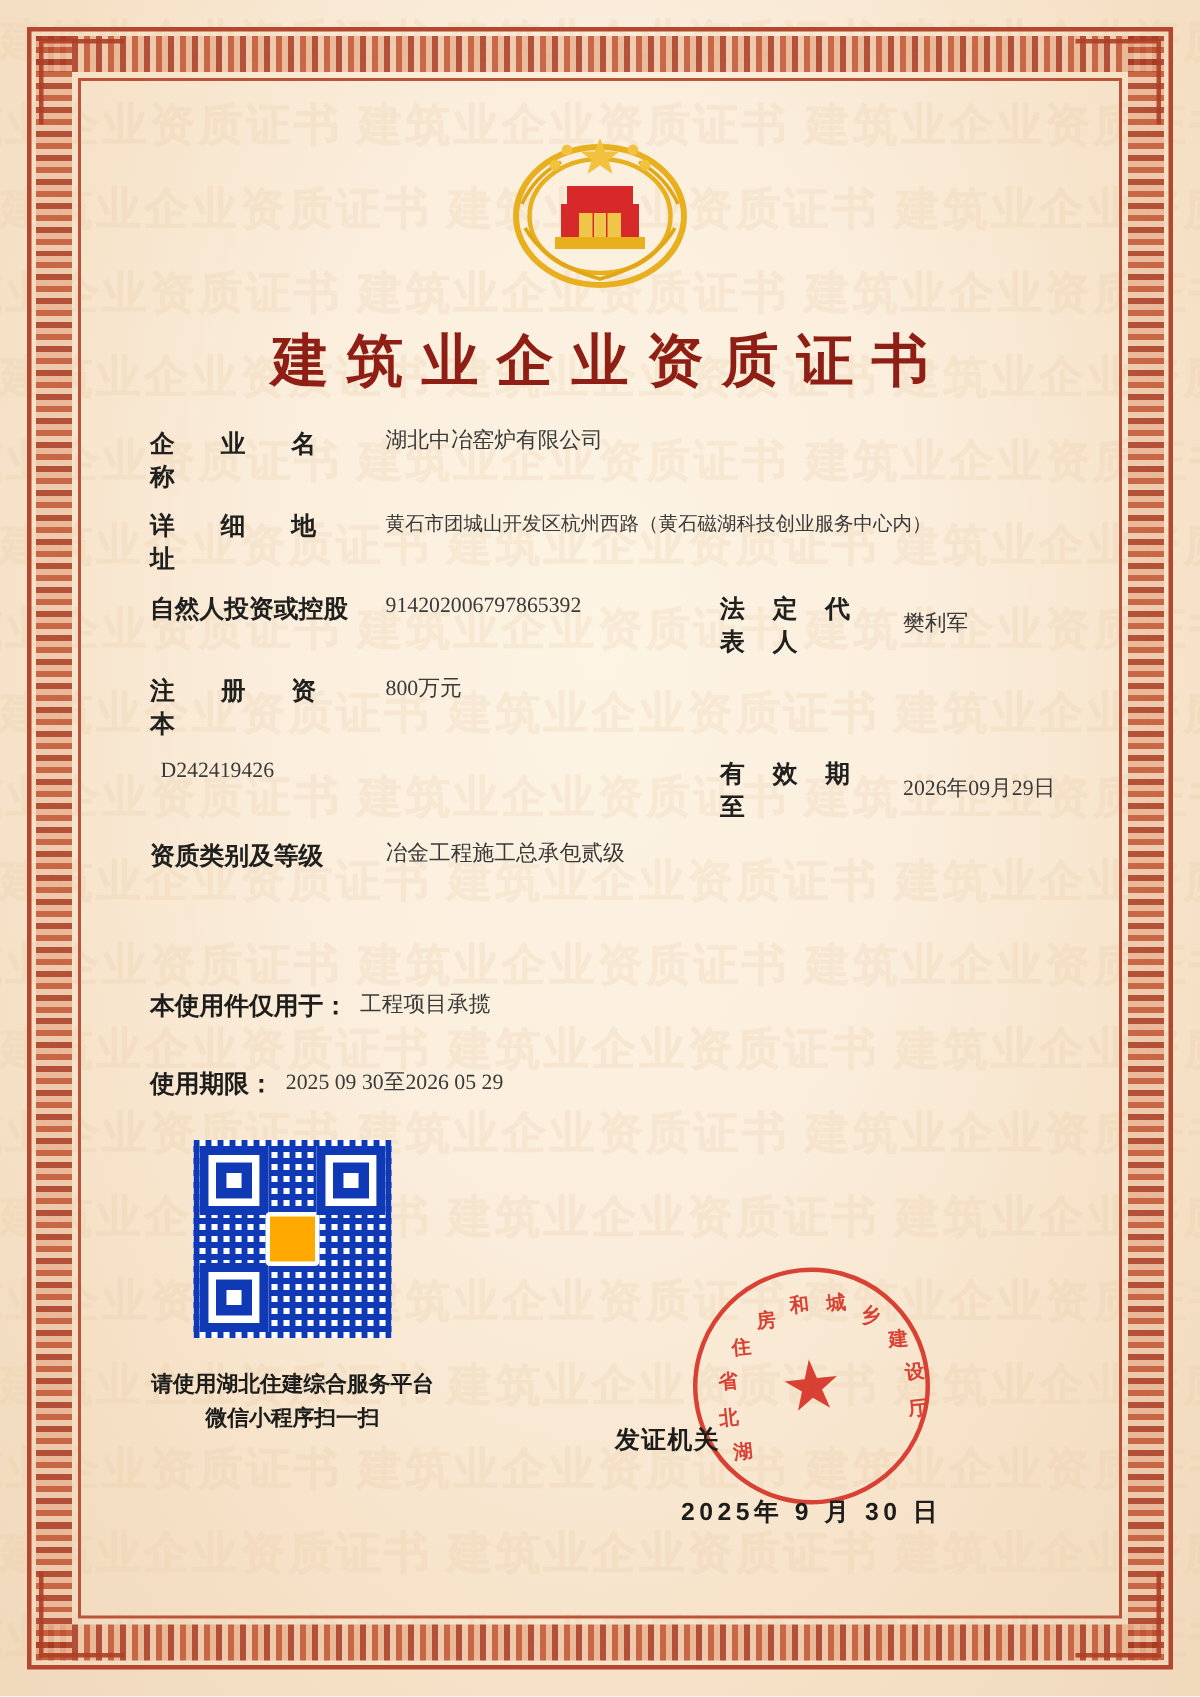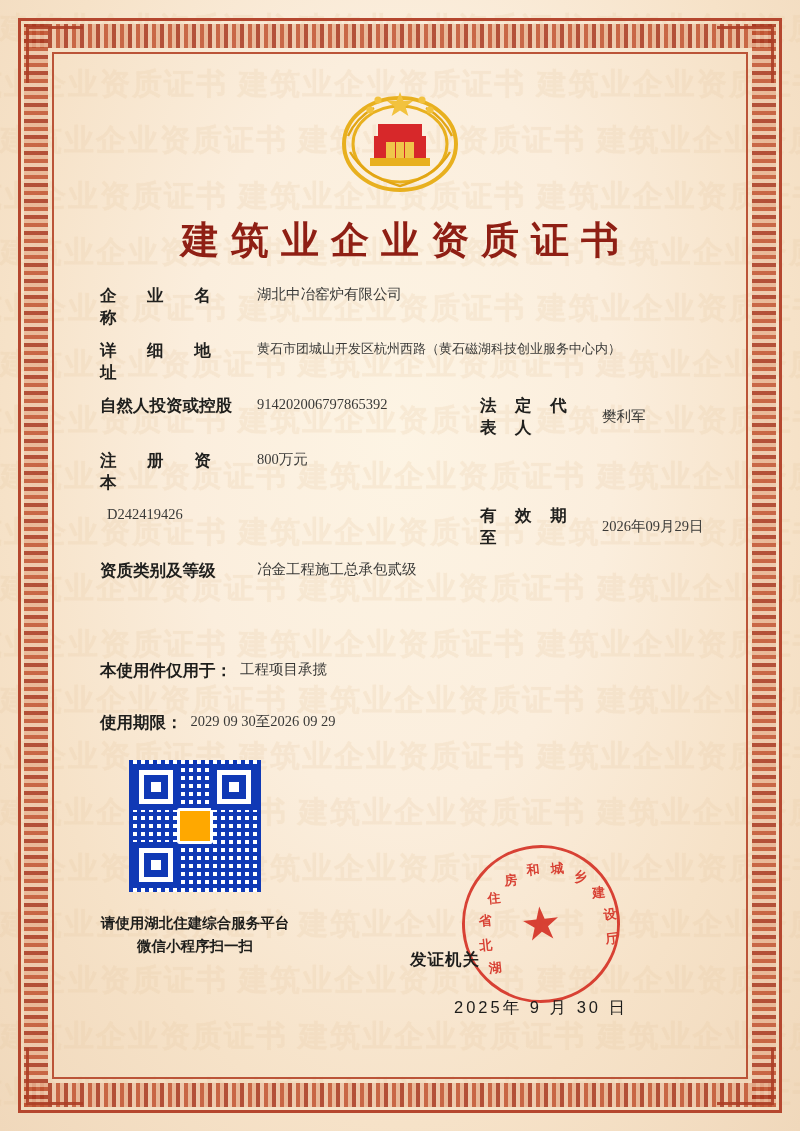--- a/index.html
+++ b/index.html
@@ -263,21 +263,21 @@
     font-size: 16.5px;
     font-weight: 700;
     color: #1d1d1b;
     letter-spacing: 1px;
     margin-bottom: 26px;
     padding-left: 8px;
     font-family: "Liberation Sans", sans-serif;
   }
   .issuer .line2 {
     font-size: 16.5px;
-    font-weight: 400;
+    font-weight: 700;
     color: #1d1d1b;
     letter-spacing: 3px;
     padding-left: 52px;
     font-family: "Liberation Sans", sans-serif;
   }
   .seal {
     position: absolute;
     right: 120px;
     bottom: 68px;
     width: 152px;
@@ -431,21 +431,21 @@
 
     </div>
 
     <div class="usage">
       <div class="row2">
         <div class="lab">本使用件仅用于：</div>
         <div class="txt">工程项目承揽</div>
       </div>
       <div class="row2">
         <div class="lab">使用期限：</div>
-        <div class="txt">2029 09 30至2026 09 29</div>
+        <div class="txt">2025 09 30至2026 05 29</div>
       </div>
     </div>
 
     <div class="qr-wrap">
       <div class="qr">
         <div class="qr-bl"></div>
         <div class="qr-center"></div>
       </div>
       <div class="qr-note">
         <div>请使用湖北住建综合服务平台</div>

